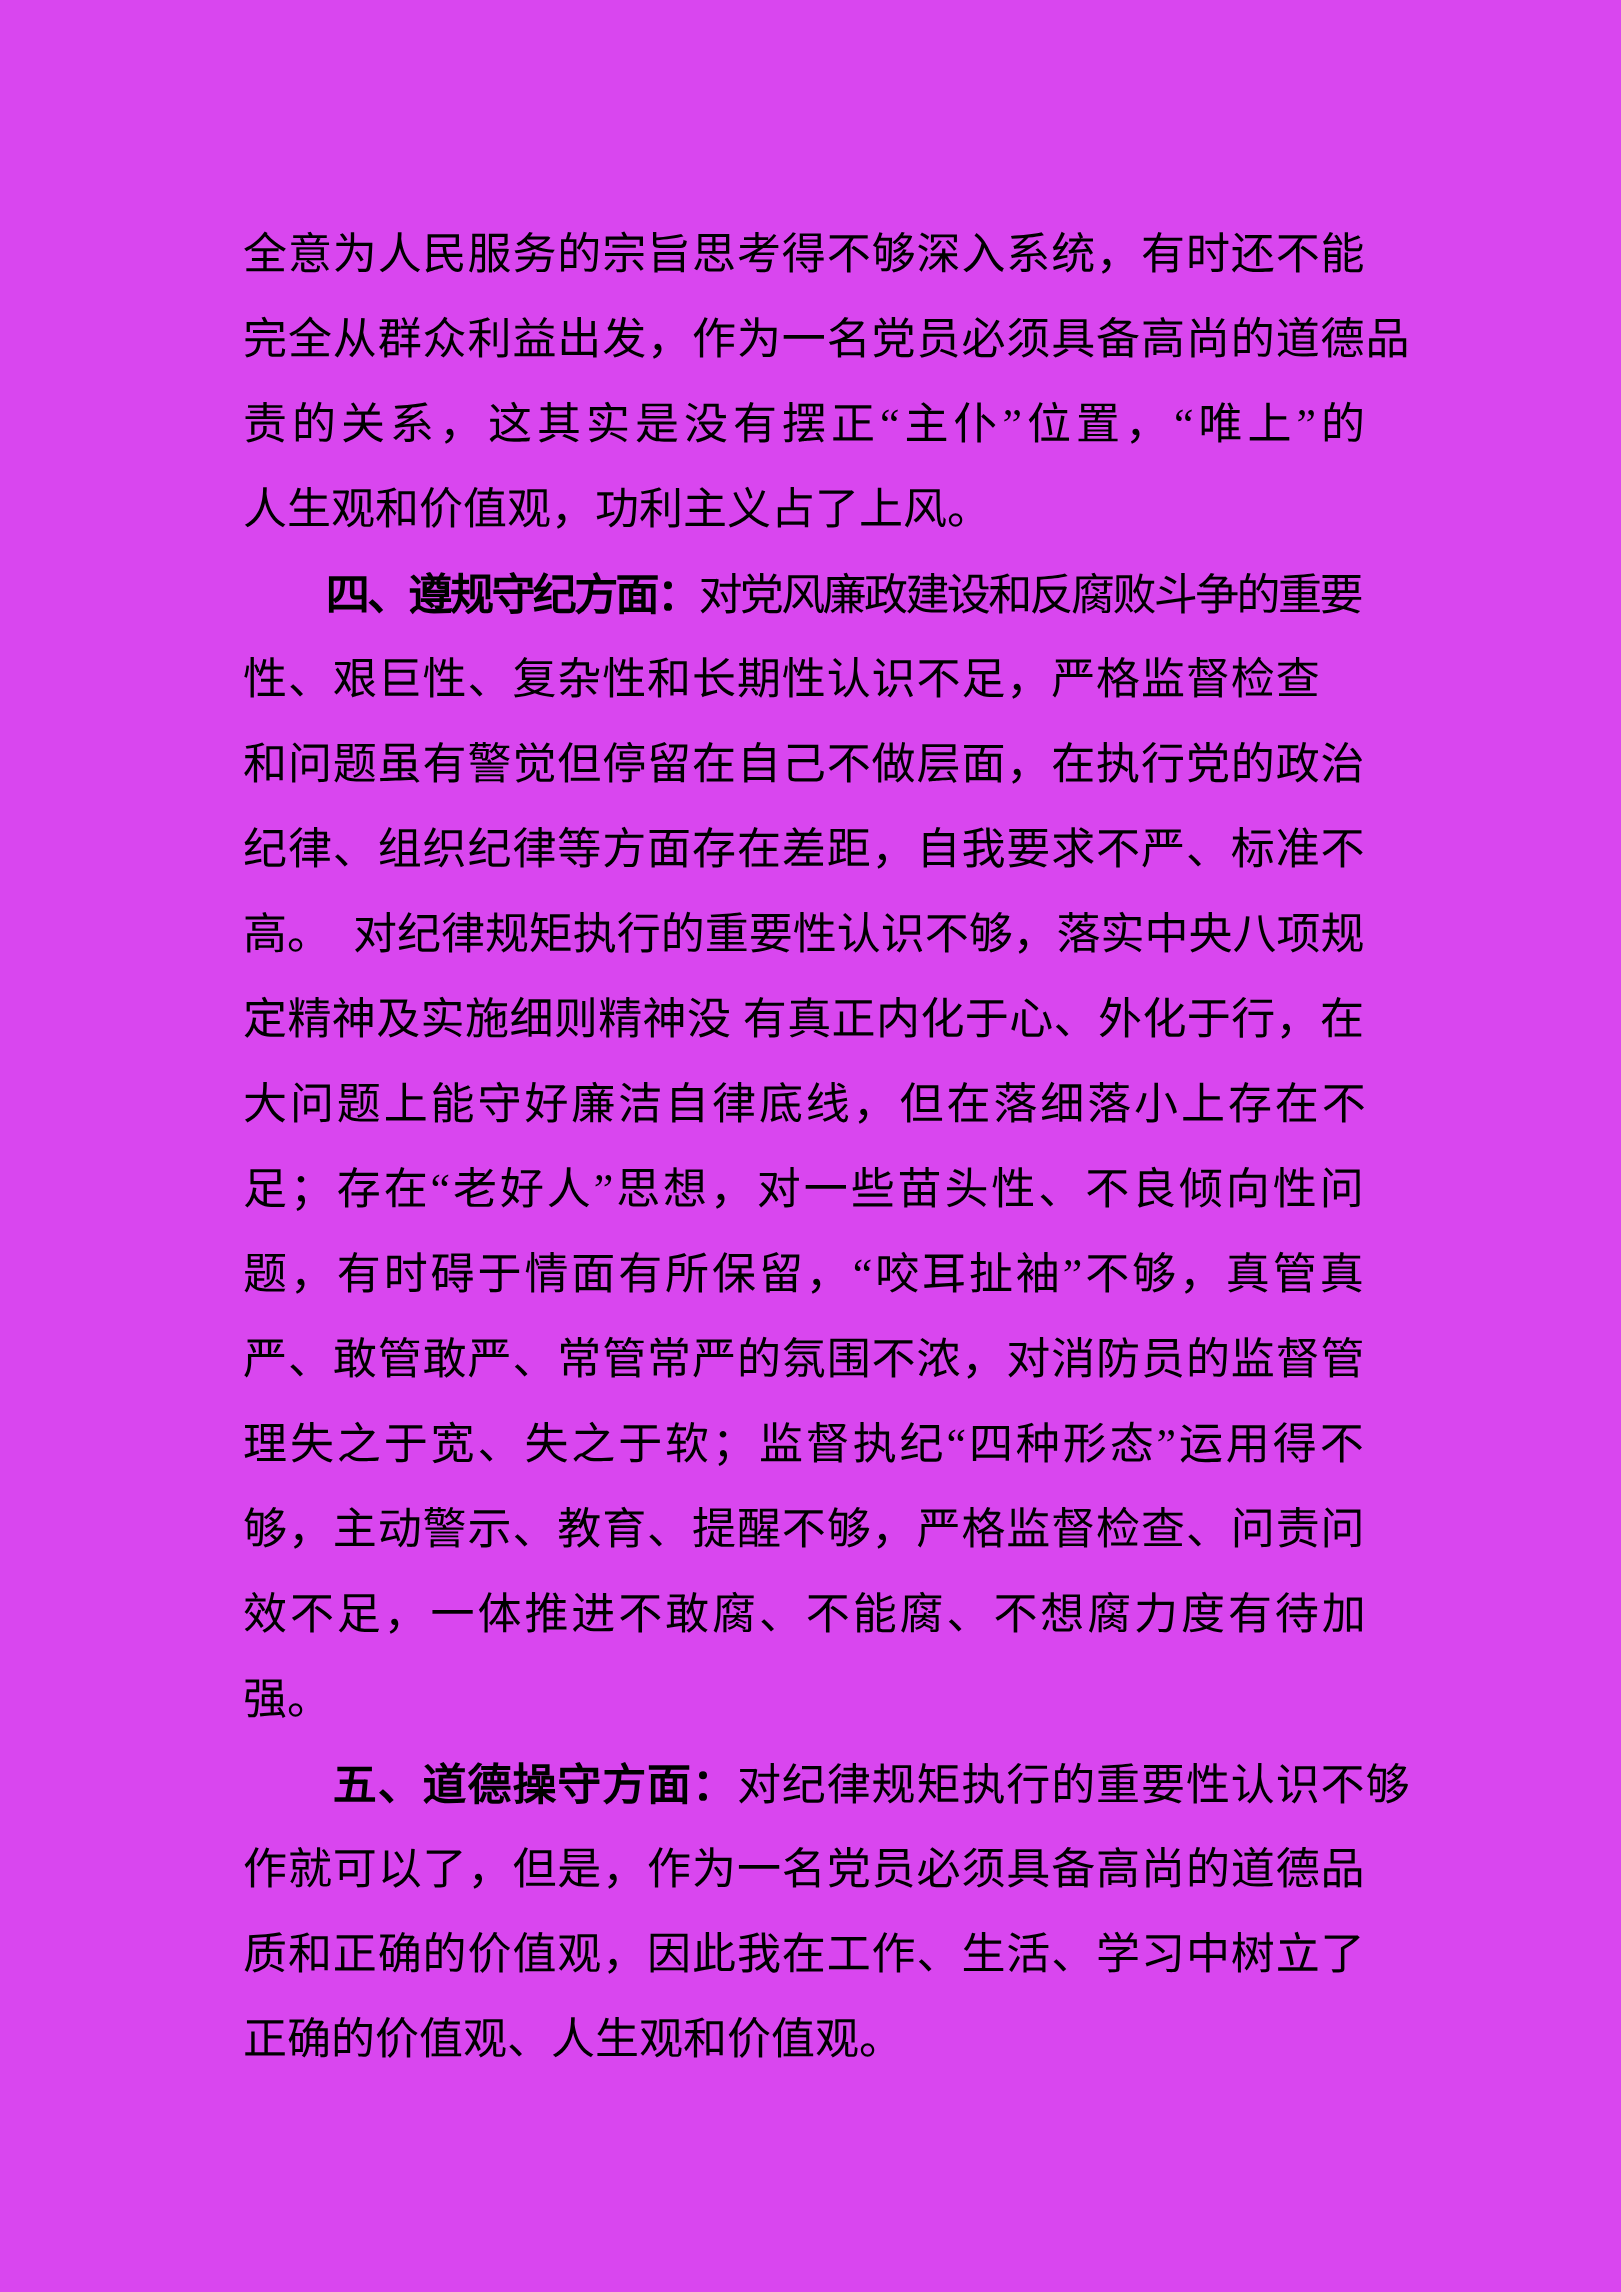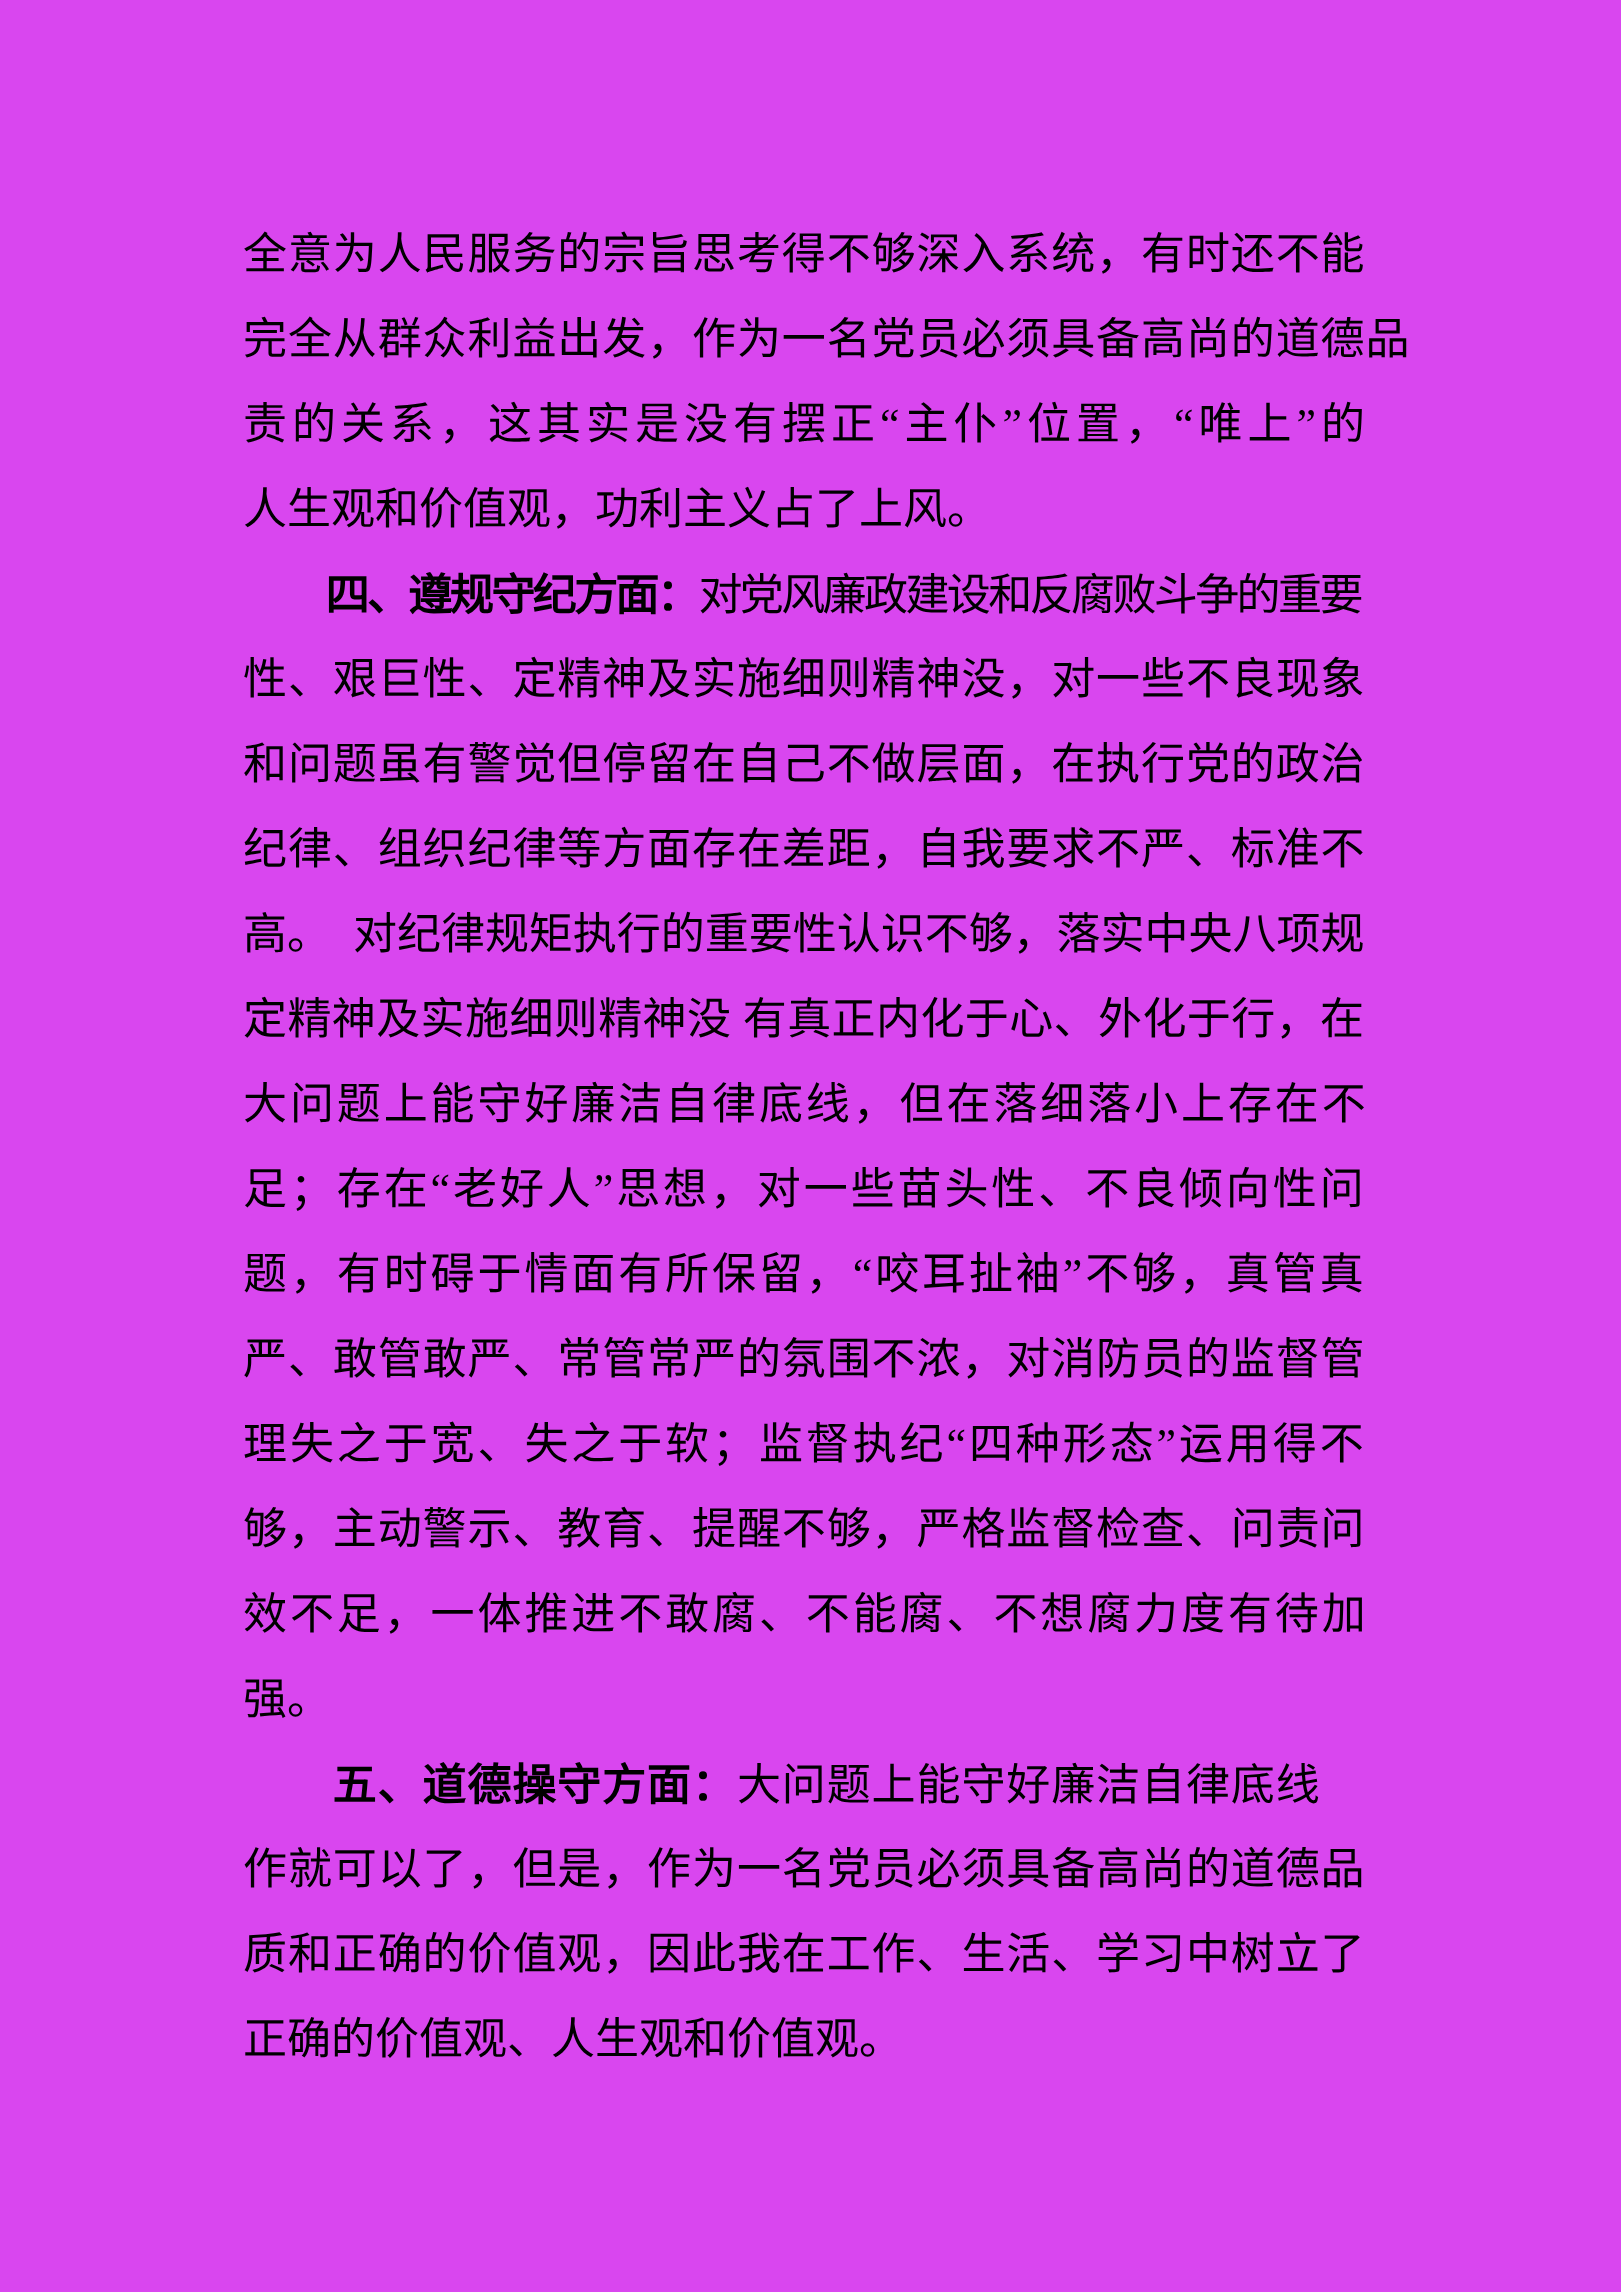--- a/index.html
+++ b/index.html
@@ -50,35 +50,35 @@
 <div class="page">
   <div class="text-block" id="text-block" style="color: rgb(0, 0, 0);">
       <div class="paragraph">
         <div class="line"><span class="line-inner" style="letter-spacing: 0.9px;"><span class="seg">全意为人民服务的宗旨思考得不够深入系统，有时还不能</span></span></div>
         <div class="line"><span class="line-inner" style="letter-spacing: 0.9px;"><span class="seg">完全从群众利益出发，作为一名党员必须具备高尚的道德品</span></span></div>
         <div class="line"><span class="line-inner" style="letter-spacing: 5px;"><span class="seg">责的关系，这其实是没有摆正“主仆”位置，“唯上”的</span></span></div>
         <div class="line"><span class="line-inner"><span class="seg">人生观和价值观，功利主义占了上风。</span></span></div>
       </div>
       <div class="paragraph">
         <div class="line"><span class="line-inner" style="letter-spacing: -2.6px;"><span class="seg seg-bold">　　四、遵规守纪方面：</span><span class="seg">对党风廉政建设和反腐败斗争的重要</span></span></div>
-        <div class="line"><span class="line-inner" style="letter-spacing: 0.9px;"><span class="seg">性、艰巨性、定精神及实施细则精神没，对一些不良现象</span></span></div>
+        <div class="line"><span class="line-inner" style="letter-spacing: 0.9px;"><span class="seg">性、艰巨性、复杂性和长期性认识不足，严格监督检查</span></span></div>
         <div class="line"><span class="line-inner" style="letter-spacing: 0.9px;"><span class="seg">和问题虽有警觉但停留在自己不做层面，在执行党的政治</span></span></div>
         <div class="line"><span class="line-inner" style="letter-spacing: 0.9px;"><span class="seg">纪律、组织纪律等方面存在差距，自我要求不严、标准不</span></span></div>
         <div class="line"><span class="line-inner" style="letter-spacing: -0.02px;"><span class="seg">高。　对纪律规矩执行的重要性认识不够，落实中央八项规</span></span></div>
         <div class="line"><span class="line-inner" style="letter-spacing: 0.4px;"><span class="seg">定精神及实施细则精神没 有真正内化于心、外化于行，在</span></span></div>
         <div class="line"><span class="line-inner" style="letter-spacing: 2.9px; text-align: right;"><span class="seg">大问题上能守好廉洁自律底线，但在落细落小上存在不</span></span></div>
         <div class="line"><span class="line-inner" style="letter-spacing: 2.9px;"><span class="seg">足；存在“老好人”思想，对一些苗头性、不良倾向性问</span></span></div>
         <div class="line"><span class="line-inner" style="letter-spacing: 2.9px;"><span class="seg">题，有时碍于情面有所保留，“咬耳扯袖”不够，真管真</span></span></div>
         <div class="line"><span class="line-inner" style="letter-spacing: 0.9px;"><span class="seg">严、敢管敢严、常管常严的氛围不浓，对消防员的监督管</span></span></div>
         <div class="line"><span class="line-inner" style="letter-spacing: 2.9px;"><span class="seg">理失之于宽、失之于软；监督执纪“四种形态”运用得不</span></span></div>
         <div class="line"><span class="line-inner" style="letter-spacing: 0.9px;"><span class="seg">够，主动警示、教育、提醒不够，严格监督检查、问责问</span></span></div>
         <div class="line"><span class="line-inner" style="letter-spacing: 2.9px;"><span class="seg">效不足，一体推进不敢腐、不能腐、不想腐力度有待加</span></span></div>
         <div class="line"><span class="line-inner"><span class="seg">强。</span></span></div>
       </div>
       <div class="paragraph">
-        <div class="line"><span class="line-inner" style="letter-spacing: 0.9px;"><span class="seg seg-bold">　　五、道德操守方面：</span><span class="seg">大问题上能守好廉洁自律底线</span></span></div>
+        <div class="line"><span class="line-inner" style="letter-spacing: 0.9px;"><span class="seg seg-bold">　　五、道德操守方面：</span><span class="seg">对纪律规矩执行的重要性认识不够</span></span></div>
         <div class="line"><span class="line-inner" style="letter-spacing: 0.9px;"><span class="seg">作就可以了，但是，作为一名党员必须具备高尚的道德品</span></span></div>
         <div class="line"><span class="line-inner" style="letter-spacing: 0.9px;"><span class="seg">质和正确的价值观，因此我在工作、生活、学习中树立了</span></span></div>
         <div class="line"><span class="line-inner"><span class="seg">正确的价值观、人生观和价值观。</span></span></div>
       </div>
     </div>
 </div>
 
 
 </body></html>

